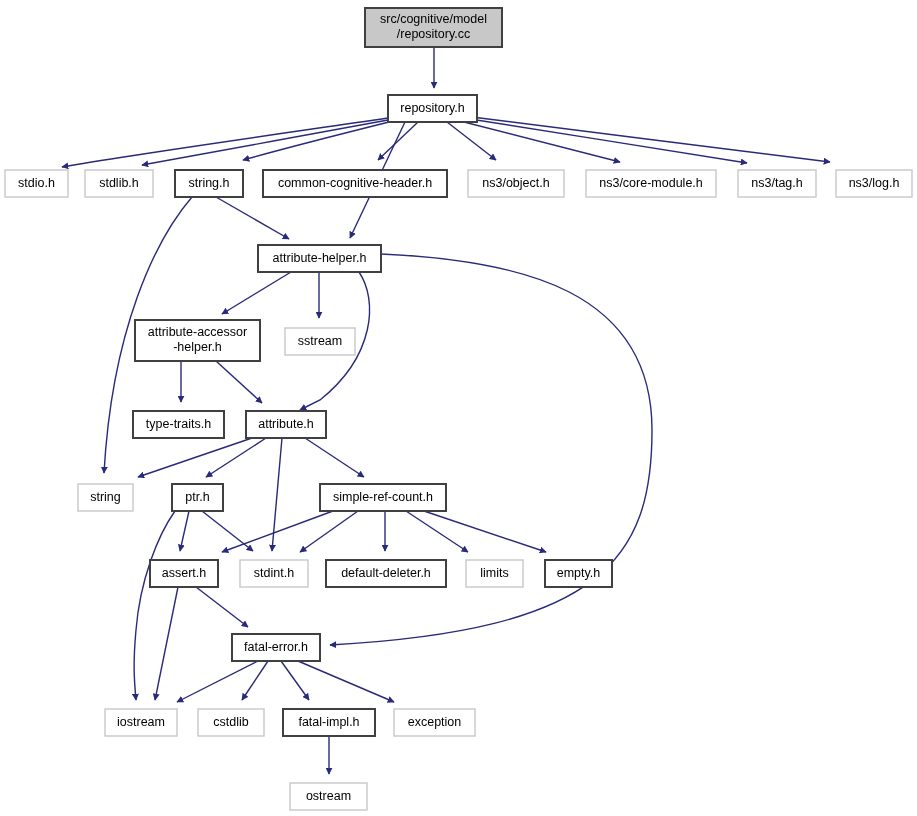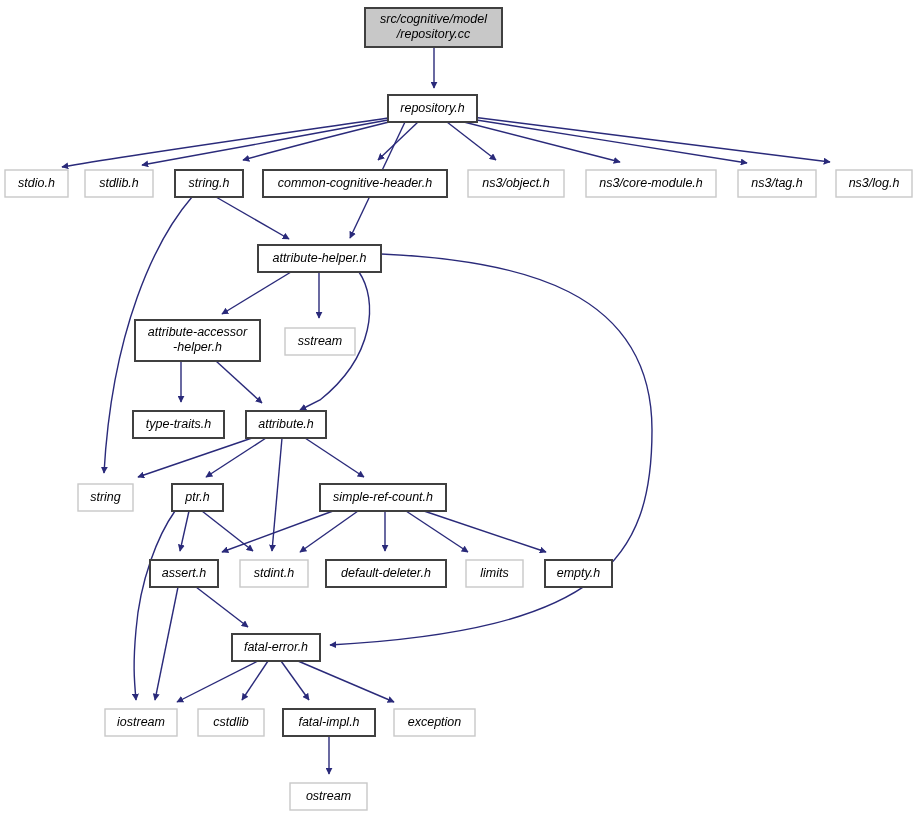--- a/index.html
+++ b/index.html
@@ -11,21 +11,20 @@
   body {
     width: 917px;
     height: 816px;
     font-family: "Liberation Sans", sans-serif;
     overflow: hidden;
   }
   #graph-root {
     position: relative;
     width: 917px;
     height: 816px;
-    font-style: italic;
   }
   svg#depgraph {
     display: block;
     width: 917px;
     height: 816px;
   }
   .edge-path {
     fill: none;
     stroke: #2a2a7a;
     stroke-width: 1.4px;

